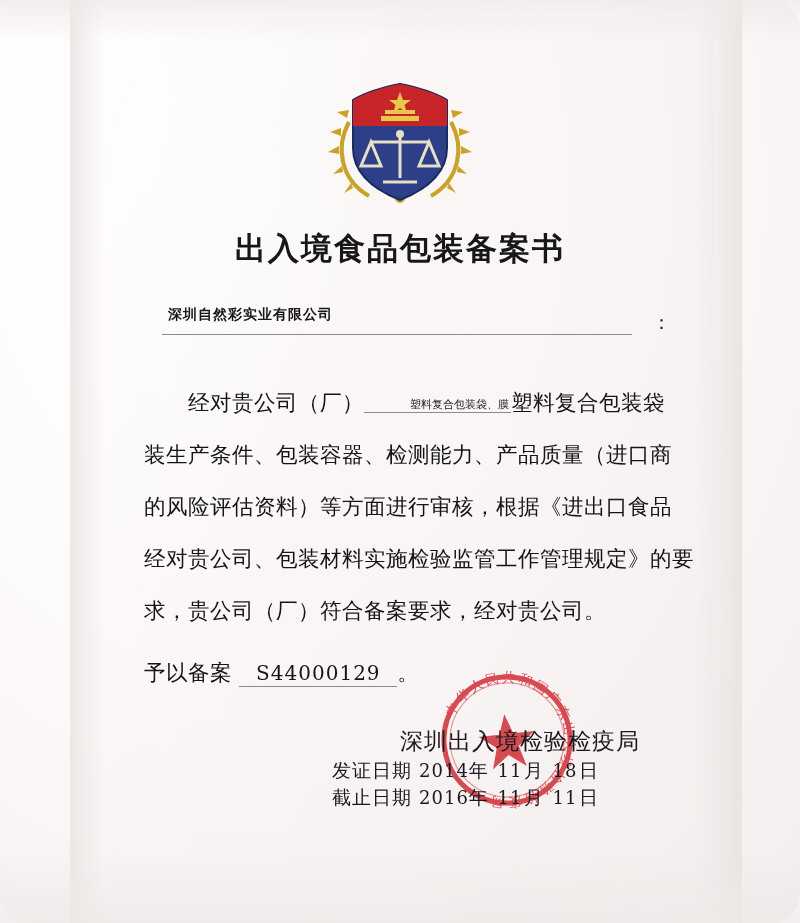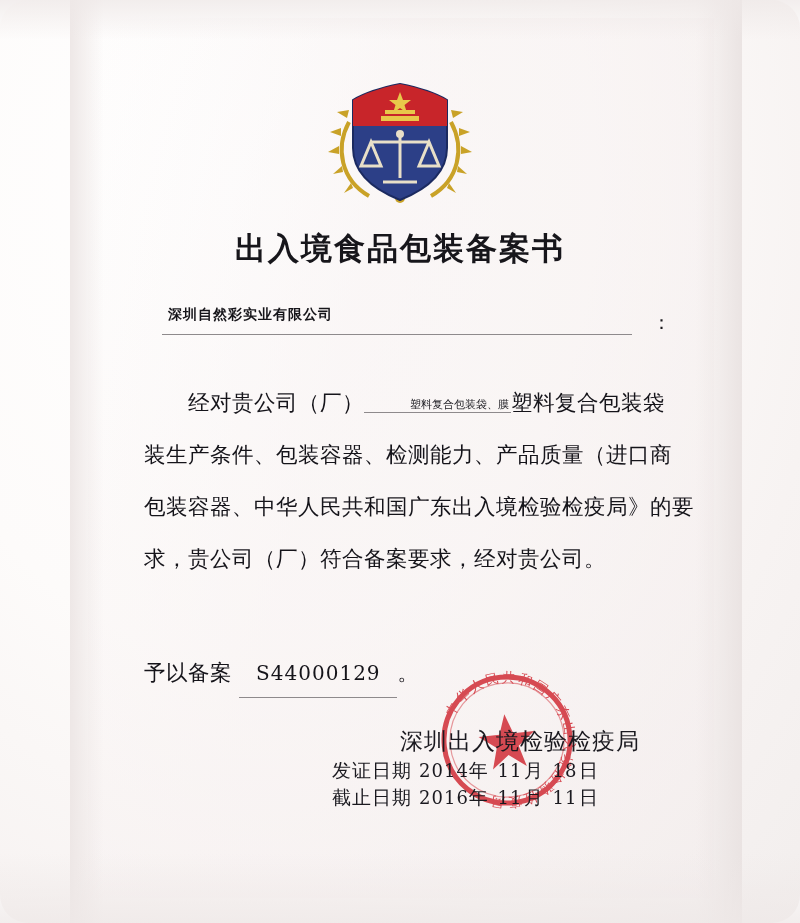--- a/index.html
+++ b/index.html
@@ -154,21 +154,21 @@
     white-space: nowrap;
   }
   .code-value {
     display: inline-block;
     min-width: 150px;
     text-align: center;
     border-bottom: 1px solid #8e8a8c;
     font-family: "DejaVu Serif", serif;
     font-size: 20px;
     letter-spacing: 1px;
-    padding: 0 4px 12px 4px;
+    padding: 0 4px 1px 4px;
   }
 
   
   .issuer {
     position: absolute;
     top: 726px;
     left: 400px;
     font-family: "DejaVu Serif", serif;
     font-size: 23px;
     color: #1a191f;
@@ -267,21 +267,24 @@
   </div>
 
   <div class="body-block">
     <div class="body-line indent">
       <span>经对贵公司（厂）</span><span class="fill-in">塑料复合包装袋、膜</span><span>塑料复合包装袋</span>
     </div>
     <div class="body-line">
       <span>装生产条件、包装容器、检测能力、产品质量（进口商</span>
     </div>
     <div class="body-line">
-      <span>包装容器、中华人民共和国广东出入境检验检疫局》的要</span>
+      <span>的风险评估资料）等方面进行审核，根据《进出口食品</span>
+    </div>
+    <div class="body-line">
+      <span>经对贵公司、包装材料实施检验监管工作管理规定》的要</span>
     </div>
     <div class="body-line">
       <span>求，贵公司（厂）符合备案要求，经对贵公司。</span>
     </div>
   </div>
 
   <div class="code-line">
     <span>予以备案</span>
     <span class="code-value">S44000129</span><span>。</span>
   </div>

